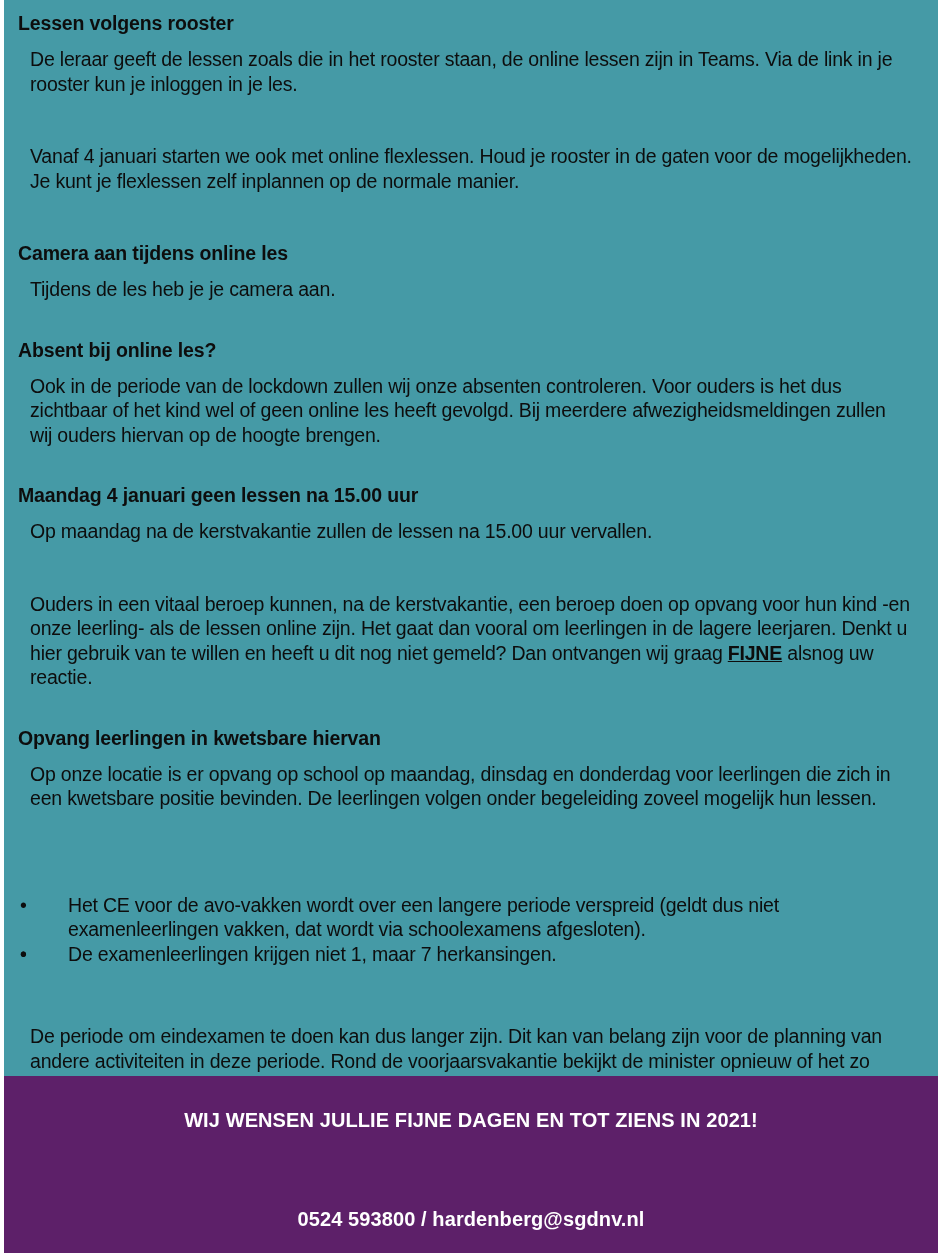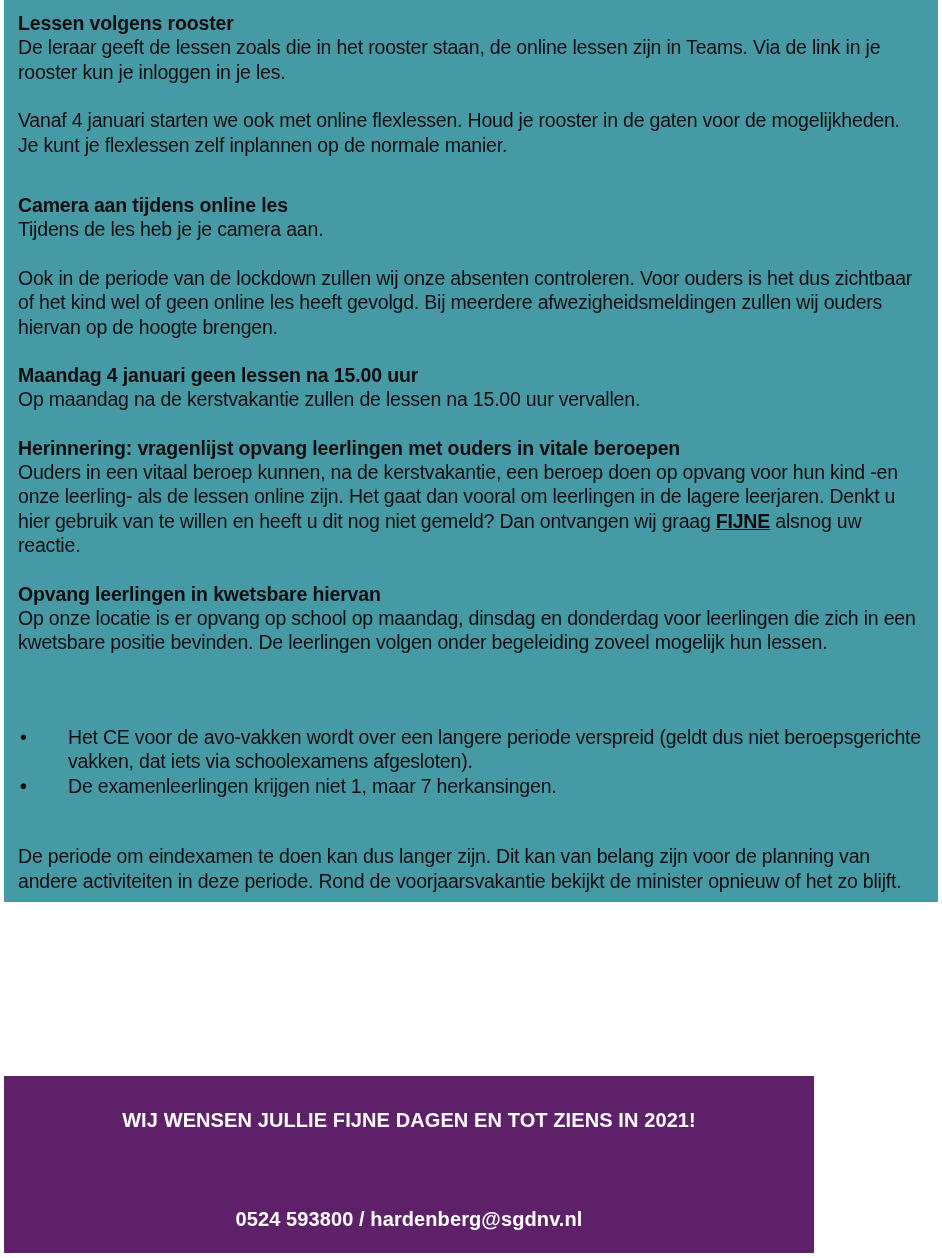--- a/index.html
+++ b/index.html
@@ -22,32 +22,32 @@
     background: #ffffff;
     box-sizing: border-box;
   }
 
   
   .body-block {
     position: absolute;
     left: 4px;
     top: 0px;
     width: 934px;
-    height: 902px;
+    height: 1076px;
     background: #459aa6;
     box-sizing: border-box;
     padding: 11px 14px 0 14px;
   }
 
   
   .footer-block {
     position: absolute;
     left: 4px;
     top: 1076px;
-    width: 810px;
+    width: 934px;
     height: 177px;
     background: #5d2069;
     box-sizing: border-box;
     text-align: center;
   }
 
   
   .sec-head {
     font-family: "Liberation Sans", sans-serif;
     font-size: 19.5px;
@@ -58,21 +58,21 @@
     margin: 0;
   }
 
   .sec-body {
     font-family: "Liberation Sans", sans-serif;
     font-size: 19.5px;
     font-weight: normal;
     color: #0d0d0d;
     line-height: 24.5px;
     letter-spacing: -0.2px;
-    margin: 0;
+    margin: 12px;
     text-align: left;
     hyphens: none;
   }
 
   .para-gap { height: 24px; }
   .sec-gap  { height: 24px; }
   .sec-gap-sm { height: 12px; }
   .big-gap  { height: 46px; }
 
   .inline-link {
@@ -148,53 +148,53 @@
     <div class="sec-gap-sm"></div>
 
     <div>
       <p class="sec-head">Camera aan tijdens online les</p>
       <p class="sec-body">Tijdens de les heb je je camera aan.</p>
     </div>
 
     <div class="sec-gap"></div>
 
     <div>
+      <p class="sec-head">Absent bij online les?</p>
       <p class="sec-body">Ook in de periode van de lockdown zullen wij onze absenten controleren. Voor ouders is het dus zichtbaar of het kind wel of geen online les heeft gevolgd. Bij meerdere afwezigheidsmeldingen zullen wij ouders hiervan op de hoogte brengen.</p>
     </div>
 
     <div class="sec-gap"></div>
 
     <div>
       <p class="sec-head">Maandag 4 januari geen lessen na 15.00 uur</p>
       <p class="sec-body">Op maandag na de kerstvakantie zullen de lessen na 15.00 uur vervallen.</p>
     </div>
 
     <div class="sec-gap"></div>
 
     <div>
-      <p class="sec-head">Herinnering: vragenlijst opvang leerlingen met ouders in vitale beroepen</p>
       <p class="sec-body"><span>Ouders in een vitaal beroep kunnen, na de kerstvakantie, een beroep doen op opvang voor hun kind -en onze leerling- als de lessen online zijn. Het gaat dan vooral om leerlingen in de lagere leerjaren. Denkt u hier gebruik van te willen en heeft u dit nog niet gemeld? Dan ontvangen wij graag </span><a class="inline-link">FIJNE</a><span> alsnog uw reactie.</span></p>
     </div>
 
     <div class="sec-gap"></div>
 
     <div>
       <p class="sec-head">Opvang leerlingen in kwetsbare hiervan</p>
       <p class="sec-body">Op onze locatie is er opvang op school op maandag, dinsdag en donderdag voor leerlingen die zich in een kwetsbare positie bevinden. De leerlingen volgen onder begeleiding zoveel mogelijk hun lessen.</p>
     </div>
 
     <div class="sec-gap"></div>
 
 
     <div class="big-gap"></div>
 
     <ul class="bullets">
       <li>
         <span class="dot">•</span>
-        <span>Het CE voor de avo-vakken wordt over een langere periode verspreid (geldt dus niet beroepsgerichte vakken, dat iets via schoolexamens afgesloten).</span>
+        <span>Het CE voor de avo-vakken wordt over een langere periode verspreid (geldt dus niet examenleerlingen vakken, dat wordt via schoolexamens afgesloten).</span>
       </li>
       <li>
         <span class="dot">•</span>
       </li>
       <li>
         <span class="dot">•</span>
         <span>De examenleerlingen krijgen niet 1, maar 7 herkansingen.</span>
       </li>
     </ul>
 

